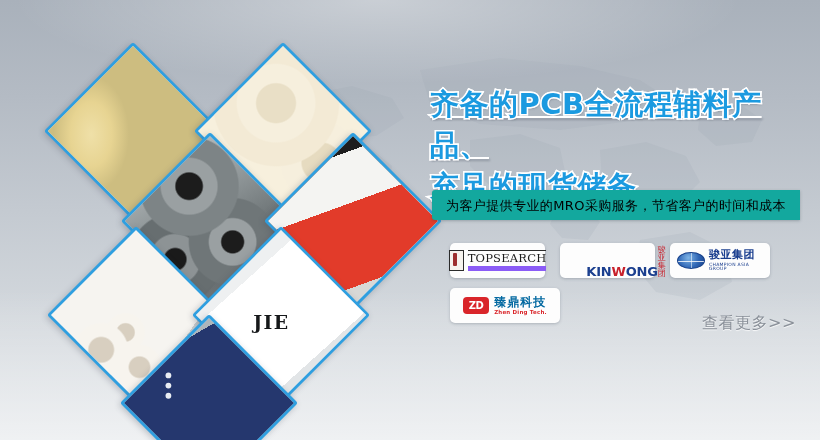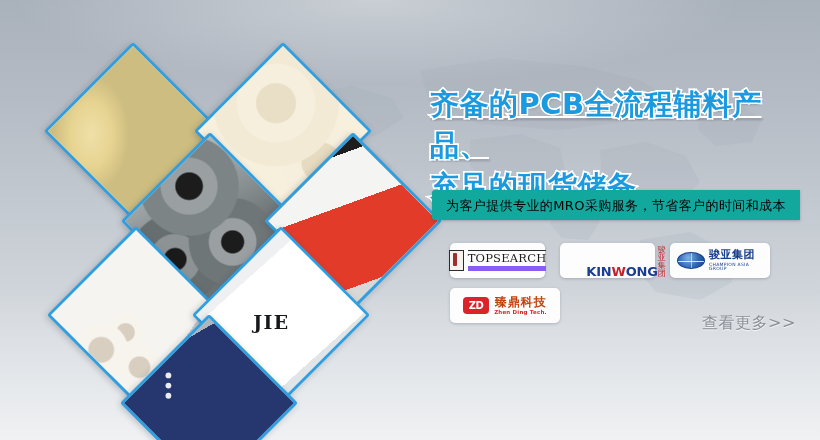--- a/index.html
+++ b/index.html
@@ -163,28 +163,28 @@
     content:"";position:absolute;left:0;right:0;top:50%;height:1px;background:rgba(255,255,255,.8);
   }
   .ca-globe::after{
     content:"";position:absolute;left:50%;top:0;bottom:0;width:1px;background:rgba(255,255,255,.55);
   }
   .ca-tx{display:flex;flex-direction:column;line-height:1;}
   .ca-cn{font:700 11px/1 "DejaVu Sans","Liberation Sans",sans-serif;color:#1b3f8f;letter-spacing:.5px;}
   .ca-en{font:400 4.5px/1 "DejaVu Sans","Liberation Sans",sans-serif;color:#1b3f8f;margin-top:2.5px;letter-spacing:.3px;}
 
   
-  .zd{display:flex;align-items:center;gap:5px;text-align:right;}
+  .zd{display:flex;align-items:center;gap:5px;}
   .zd-mark{
     width:26px;height:17px;border-radius:4px;background:#d9252a;flex:none;
     display:flex;align-items:center;justify-content:center;
     font:700 10px/1 "DejaVu Sans","Liberation Sans",sans-serif;color:#fff;letter-spacing:-.5px;
   }
   .zd-tx{display:flex;flex-direction:column;line-height:1;}
-  .zd-cn{font:700 12px/1 "DejaVu Sans","Liberation Sans",sans-serif;color:#c2410c;letter-spacing:1px;}
+  .zd-cn{font:700 12px/1 "DejaVu Sans","Liberation Sans",sans-serif;color:#0369a1;letter-spacing:1px;}
   .zd-en{font:700 5.5px/1 "DejaVu Sans","Liberation Sans",sans-serif;color:#d9252a;margin-top:2.5px;letter-spacing:.2px;}
 
   
   .morelink{
     position:absolute;left:686px;top:315px;
     font:400 16px/1 "DejaVu Sans","Liberation Sans",sans-serif;
     color:#8a9099;letter-spacing:.5px;cursor:pointer;
     text-shadow:0 1px 1px rgba(255,255,255,.85);
     white-space:nowrap;
     margin-left:16px;

